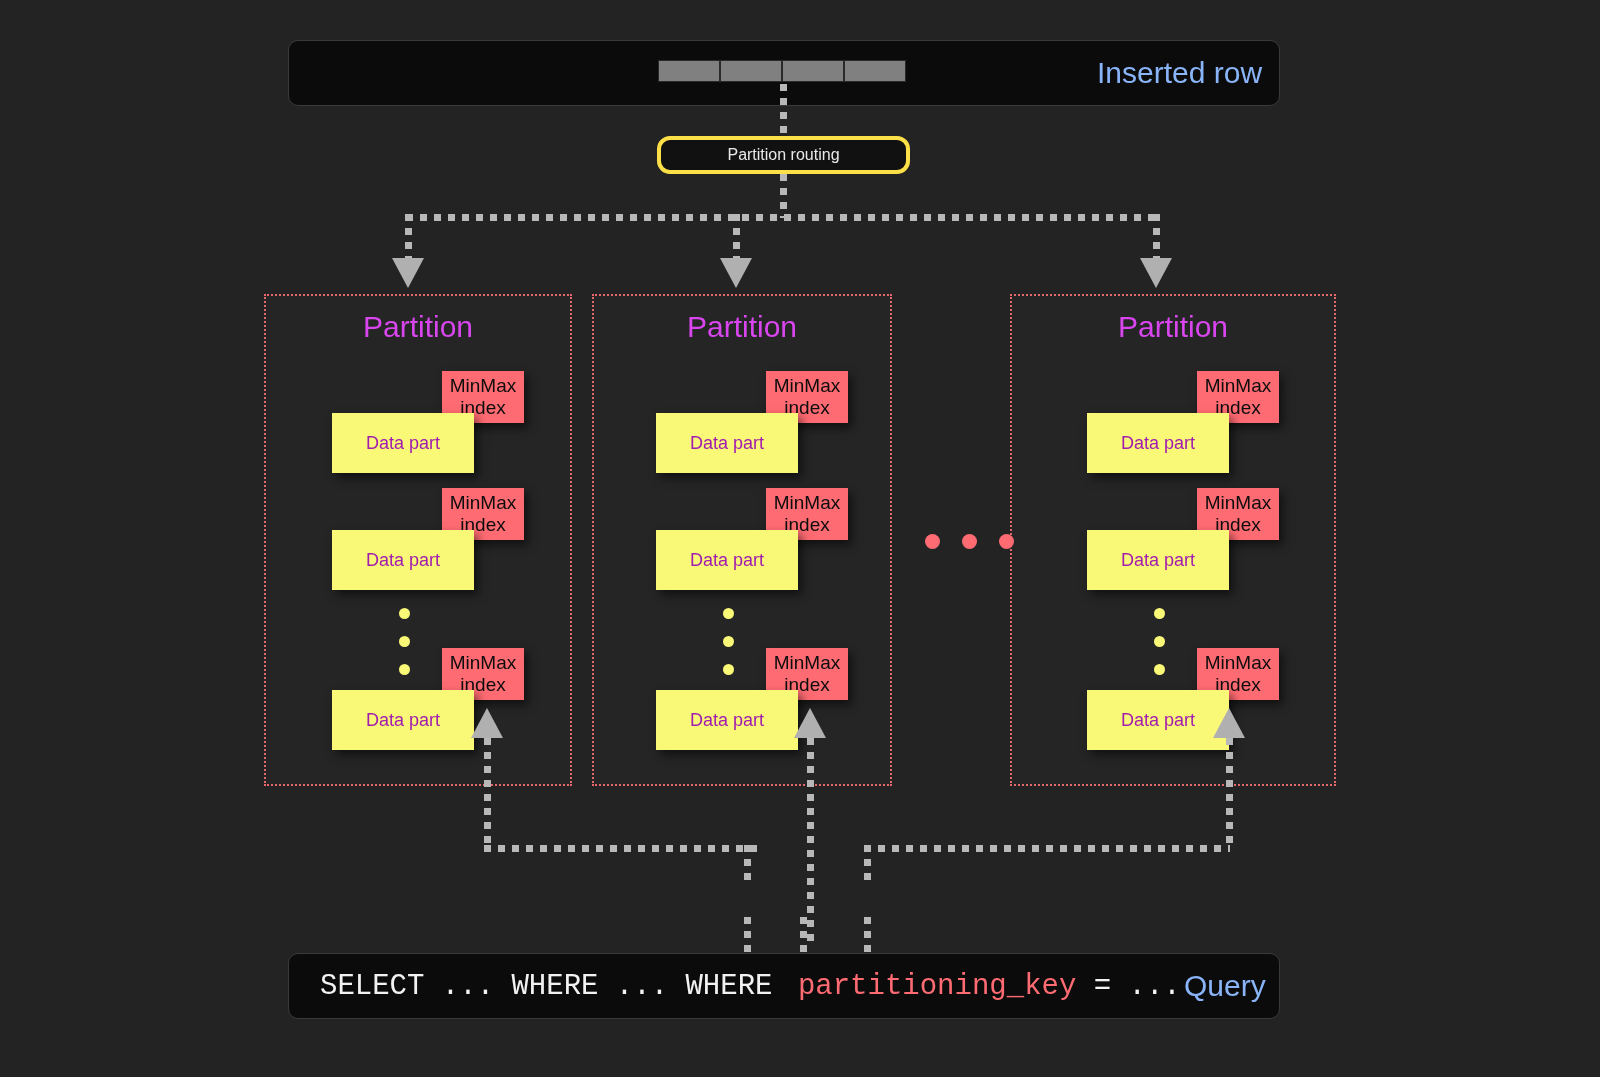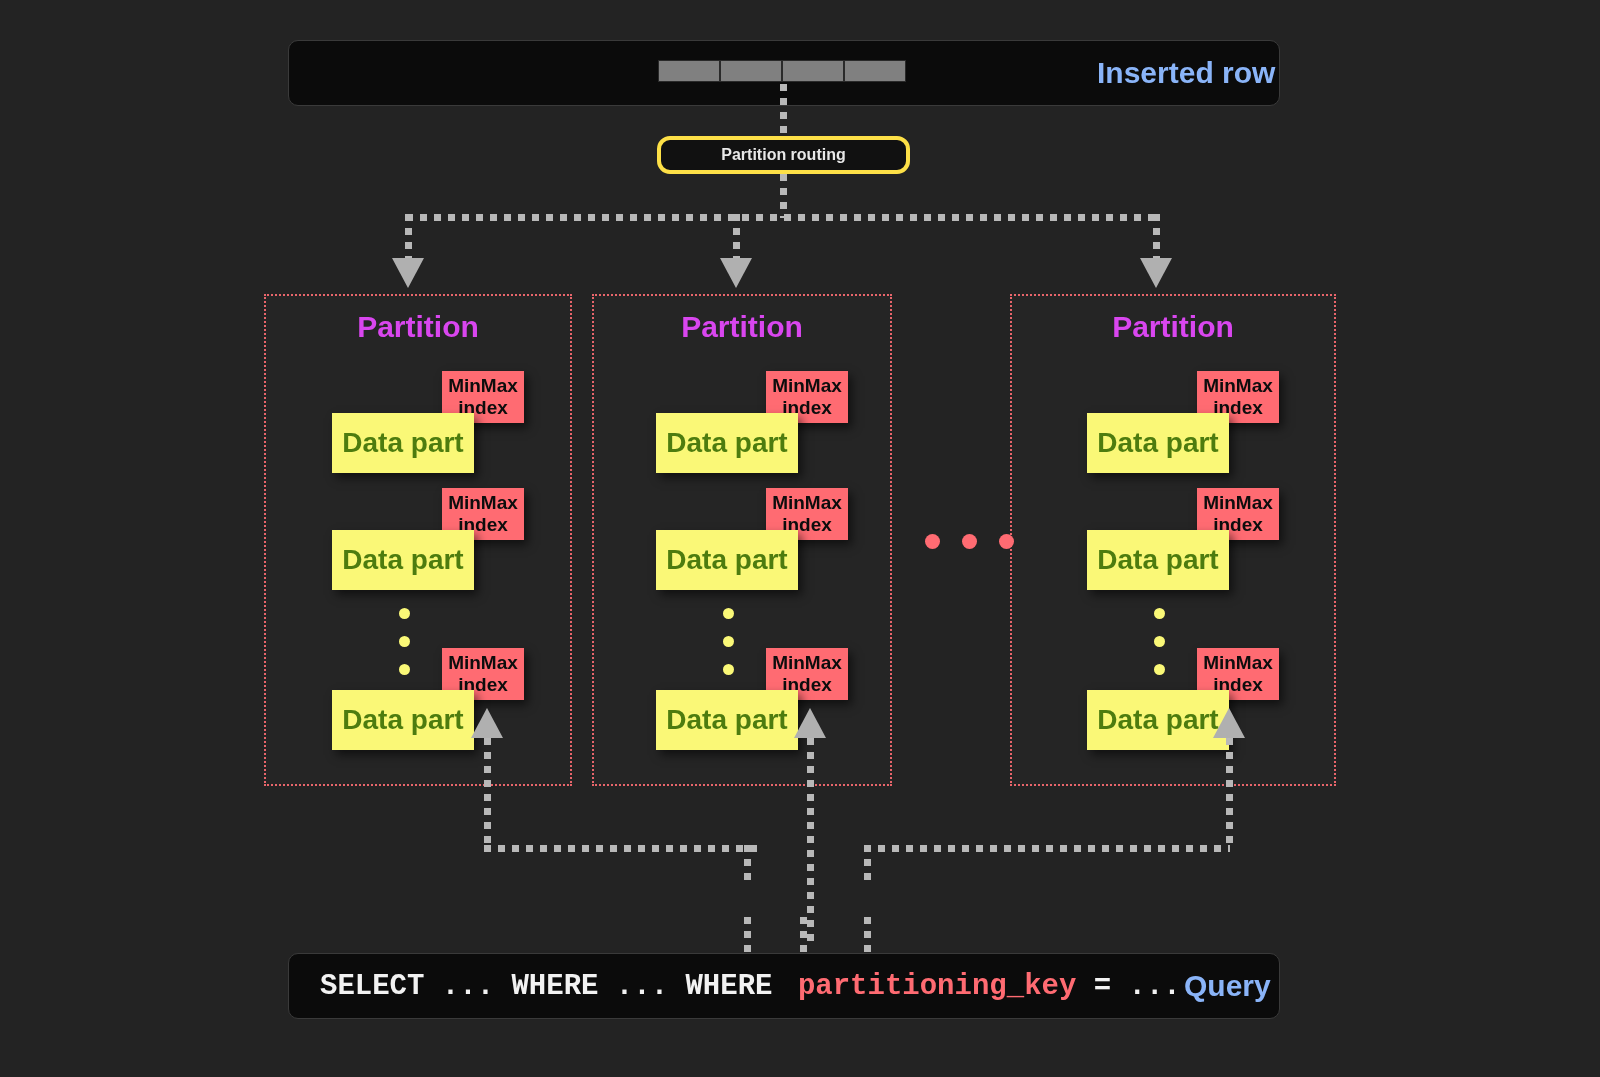--- a/index.html
+++ b/index.html
@@ -1,21 +1,21 @@
 <!DOCTYPE html>
 <html><head>
 <meta charset="utf-8">
 <style>
   html,body{margin:0;padding:0;background:#222222;}
   body{
     width:1600px;height:1077px;position:relative;overflow:hidden;
     font-family:"Liberation Sans","DejaVu Sans",sans-serif;
     background:#232323;
   }
-  #stage{position:absolute;left:0;top:0;width:1600px;height:1077px;font-weight:bold;}
+  #stage{position:absolute;left:0;top:0;width:1600px;height:1077px;}
 
   
   .darkbar{
     position:absolute;background:#0b0b0b;border:1px solid #3a3a3a;
     border-radius:10px;box-sizing:border-box;
   }
   .bar-label{
     position:absolute;color:#8ab4f8;font-size:30px;line-height:1;
     white-space:nowrap;
   }
@@ -42,22 +42,22 @@
     border:2px dotted #e8656b;
     background:rgba(255,255,255,0.010);
   }
   .partition-title{
     position:absolute;left:0;right:0;top:16px;text-align:center;
     color:#d946ef;font-size:30px;line-height:1;
   }
 
   
   .datapart{
-    position:absolute;background:#faf877;color:#4d7c0f;
-    font-size:28px;display:flex;align-items:center;justify-content:center;
+    position:absolute;background:#faf877;color:#a21caf;
+    font-size:18px;display:flex;align-items:center;justify-content:center;
     box-shadow:4px 5px 9px rgba(0,0,0,0.55);
     white-space:nowrap;
   }
   .minmax{
     position:absolute;background:#ff6b72;color:#0d0d0d;
     font-size:19px;line-height:1.14;text-align:center;
     display:flex;align-items:center;justify-content:center;
     box-shadow:4px 5px 9px rgba(0,0,0,0.55);
   }
 

